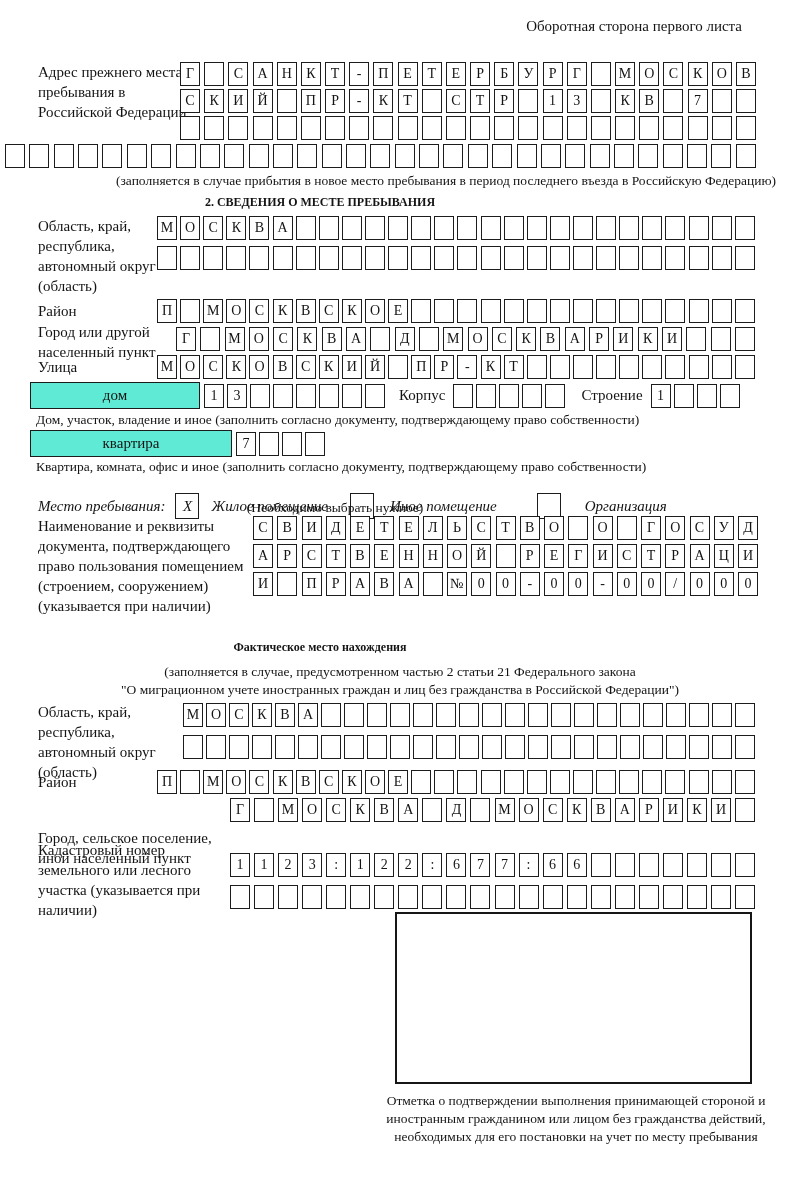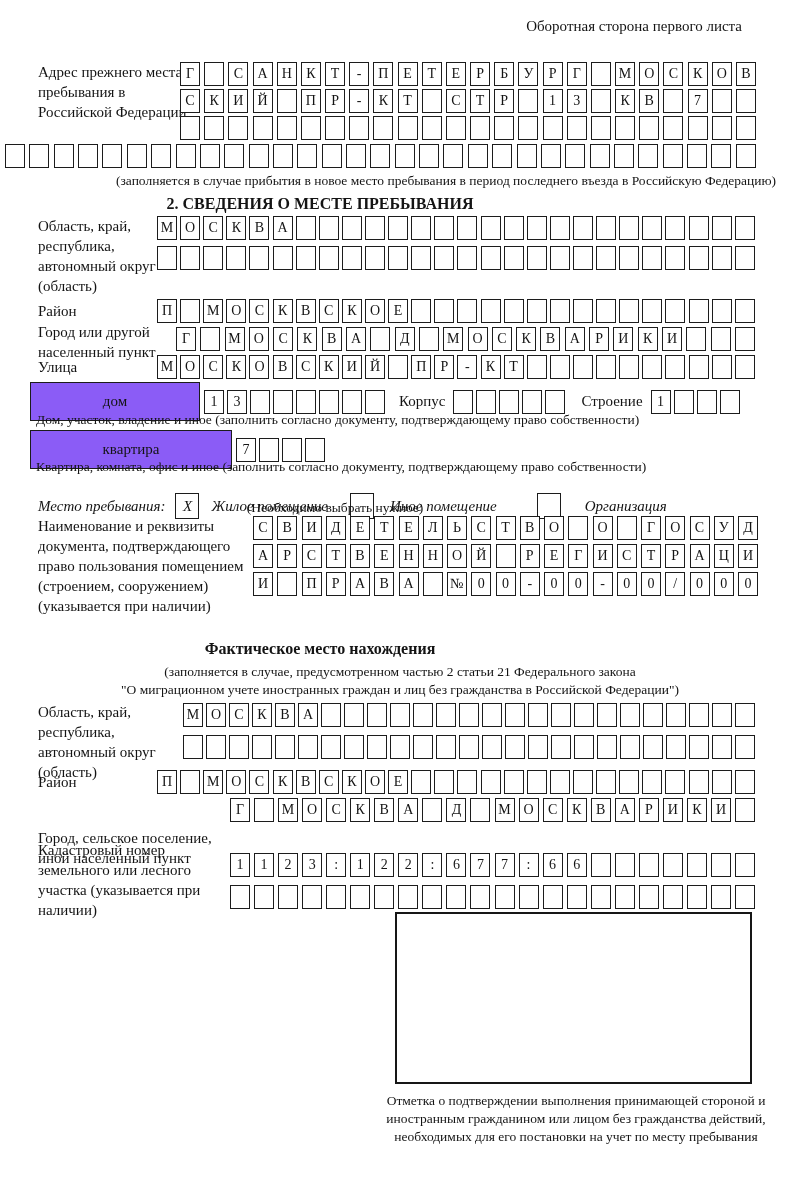--- a/index.html
+++ b/index.html
@@ -6,36 +6,36 @@
   .page {
     position:relative; width:800px; height:1180px; margin:0 auto;
     background:#ffffff; color:#141414; overflow:hidden;
     font-family:"Liberation Serif","DejaVu Serif",serif;
     border-radius:18px;
   }
   .abs { position:absolute; }
   .lbl { font-size:15px; line-height:1.34; }
   .caption { font-size:13.5px; line-height:1.25; }
   .center { text-align:center; }
-  .sec-title { font-weight:bold; font-size:16px; text-align:center; width:640px; }
+  .sec-title { font-weight:bold; font-size:12px; text-align:center; width:640px; }
   .hdr-right { font-size:15px; text-align:right; width:742px; }
   
   .cellrow { display:flex; justify-content:space-between; }
   .cellrow-gap { display:flex; gap:3px; }
   .cell {
     box-sizing:border-box; flex:0 0 auto;
     width:20px; height:24px; border:1.6px solid #1c1c1c;
     display:inline-flex; align-items:center; justify-content:center;
     font-size:14px; line-height:1; background:#fff;
   }
   .cbox { width:24px; height:26px; font-size:15px; }
   .widebox {
-    box-sizing:border-box; border:1.6px solid #1c1c1c; height:39px;
+    box-sizing:border-box; border:1.6px solid #1c1c1c; height:27px;
     display:flex; align-items:center; justify-content:center;
-    font-size:15px; background:#8b5cf6; flex:0 0 auto;
+    font-size:15px; background:#5eead4; flex:0 0 auto;
   }
   .inline-flex-row { display:flex; align-items:center; }
   .mesto-row { display:flex; align-items:center; gap:0; font-size:15px; }
   .stamp-box { box-sizing:border-box; border:2px solid #161616; background:#fff; }
 </style>
 </head>
 <body>
 
 <div class="page">
 

